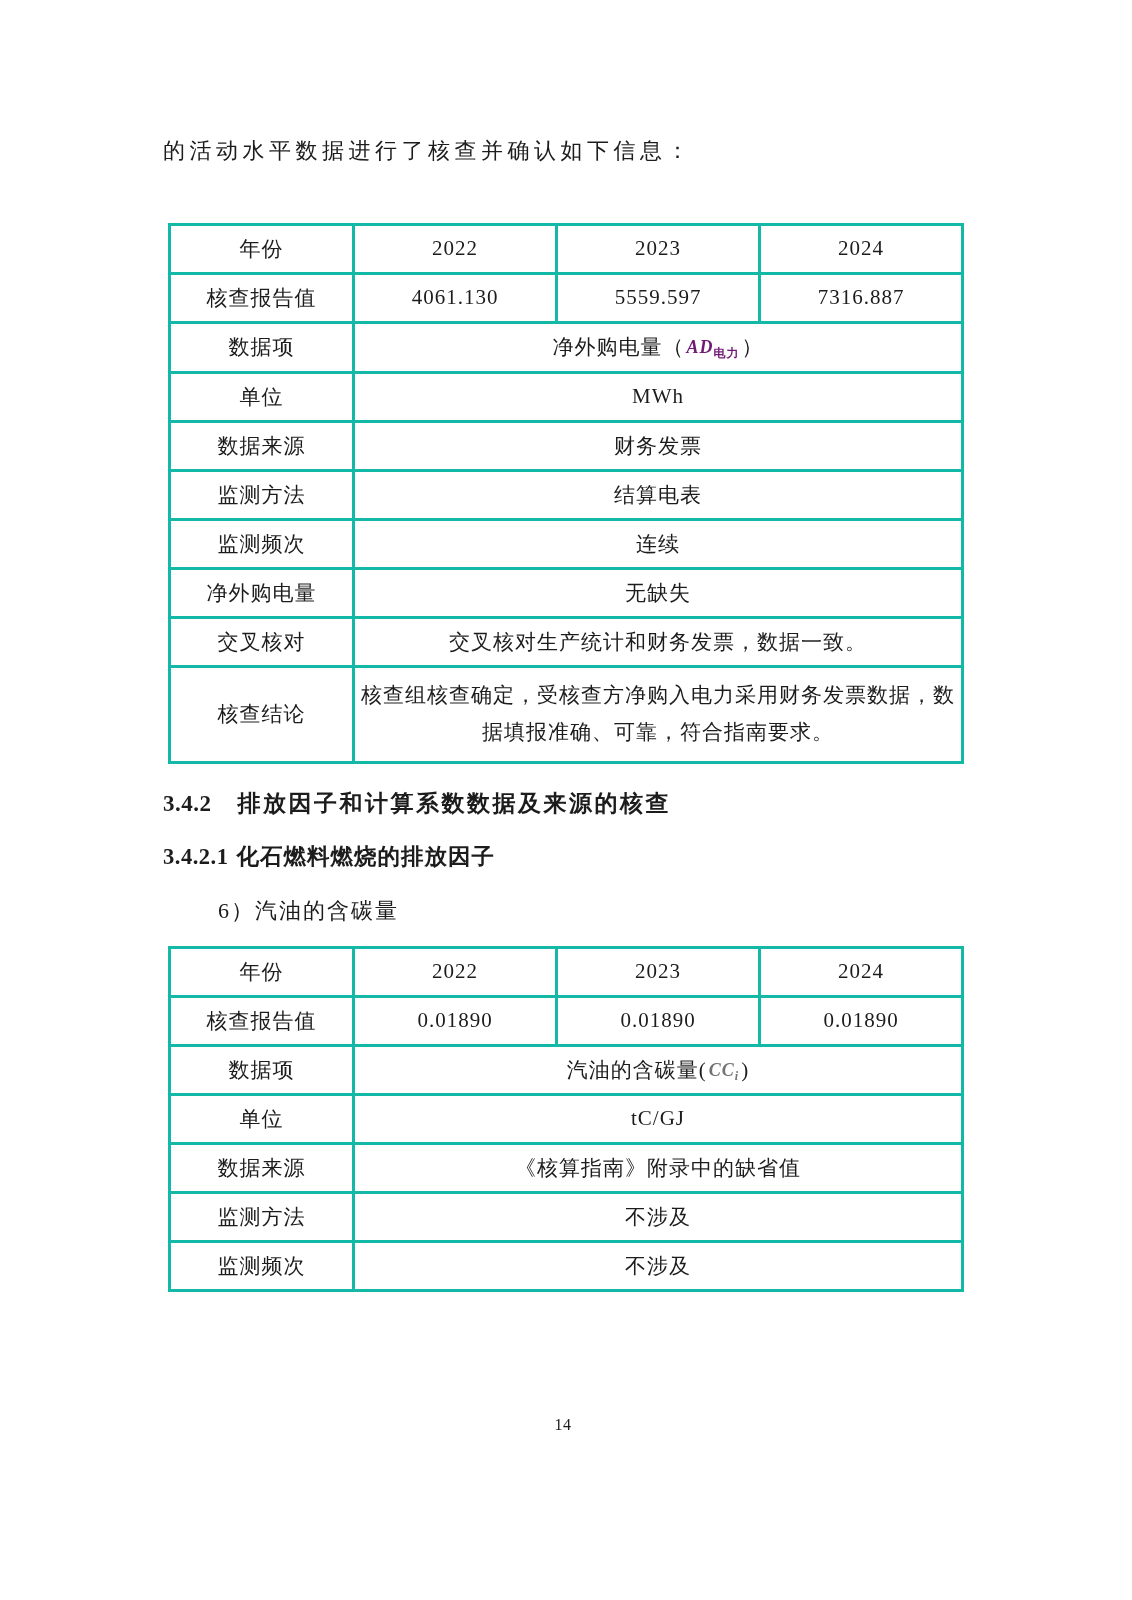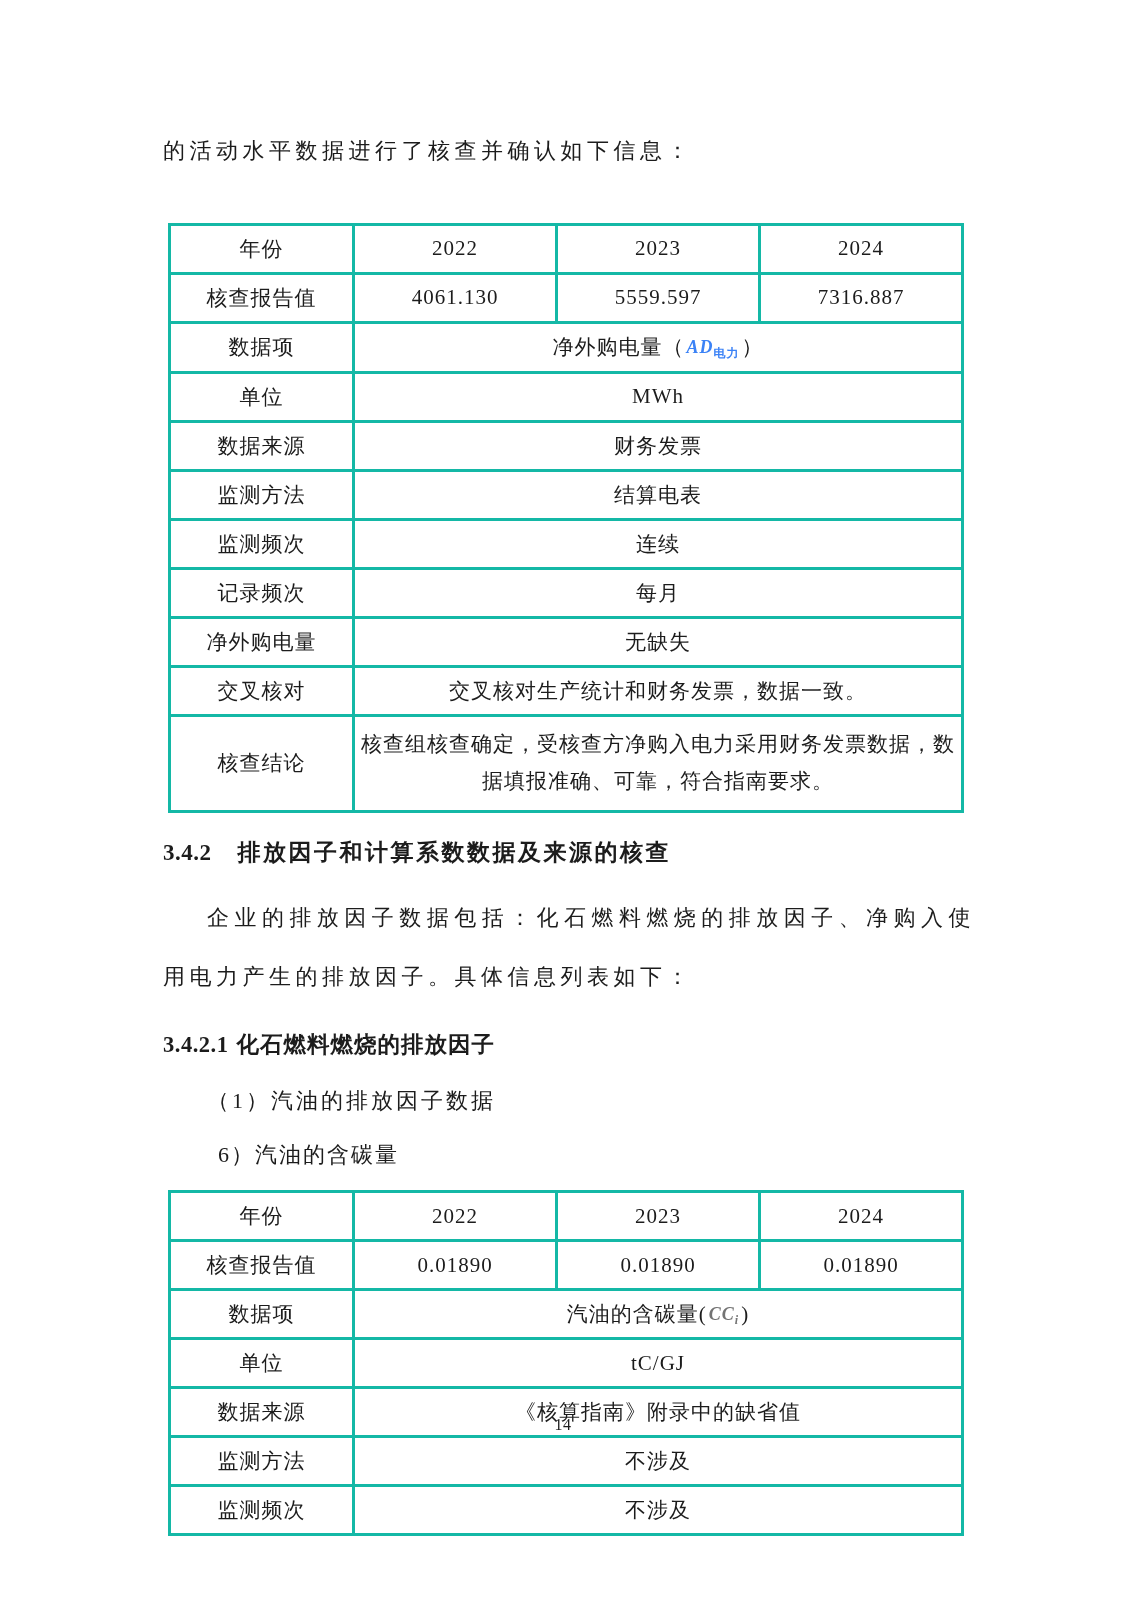--- a/index.html
+++ b/index.html
@@ -63,21 +63,21 @@
     font-style: italic;
     font-weight: bold;
     font-size: 18px;
     font-family: "Liberation Serif", "DejaVu Serif", serif;
   }
   .fsub {
     font-size: 12px;
     vertical-align: -4px;
     font-weight: bold;
   }
-  .formula-ad { color: #3b82f6; text-align: center; }
+  .formula-ad { color: #701a75; text-align: center; }
   .formula-cc { color: #737373; }
   .formula-cc .fsub { font-style: italic; }
   h2.h342 {
     margin: 24px 0 0 0;
     font-size: 23px;
     font-weight: bold;
     letter-spacing: 2.5px;
   }
   h2.h342 .hnum { letter-spacing: 0.5px; margin-right: 26px; text-align: center; }
   p.body-para {
@@ -156,49 +156,43 @@
       </tr>
       <tr>
         <td>监测方法</td>
         <td colspan="3">结算电表</td>
       </tr>
       <tr>
         <td>监测频次</td>
         <td colspan="3">连续</td>
       </tr>
       <tr>
-        <td>记录频次</td>
-        <td colspan="3">每月</td>
-      </tr>
-      <tr>
         <td>净外购电量</td>
         <td colspan="3">无缺失</td>
       </tr>
       <tr>
         <td>交叉核对</td>
         <td colspan="3" class="left-val">交叉核对生产统计和财务发票，数据一致。</td>
       </tr>
       <tr>
         <td>核查结论</td>
         <td colspan="3" class="tall-val">核查组核查确定，受核查方净购入电力采用财务发票数据，数据填报准确、可靠，符合指南要求。</td>
       </tr>
     </tbody>
   </table>
 
   <h2 class="h342">
     <span class="hnum">3.4.2</span><span>排放因子和计算系数数据及来源的核查</span>
   </h2>
 
-  <p class="body-para">企业的排放因子数据包括：化石燃料燃烧的排放因子、净购入使用电力产生的排放因子。具体信息列表如下：</p>
 
   <h3 class="h3421">
     <span class="hnum">3.4.2.1</span><span>化石燃料燃烧的排放因子</span>
   </h3>
 
-  <p class="sub-item-1">（1）汽油的排放因子数据</p>
   <p class="sub-item-2">6）汽油的含碳量</p>
 
   <table class="vtable t2">
     <colgroup>
       <col style="width:184px">
         <col style="width:203px">
         <col style="width:203px">
         <col style="width:203px">
     </colgroup>
     <tbody>

